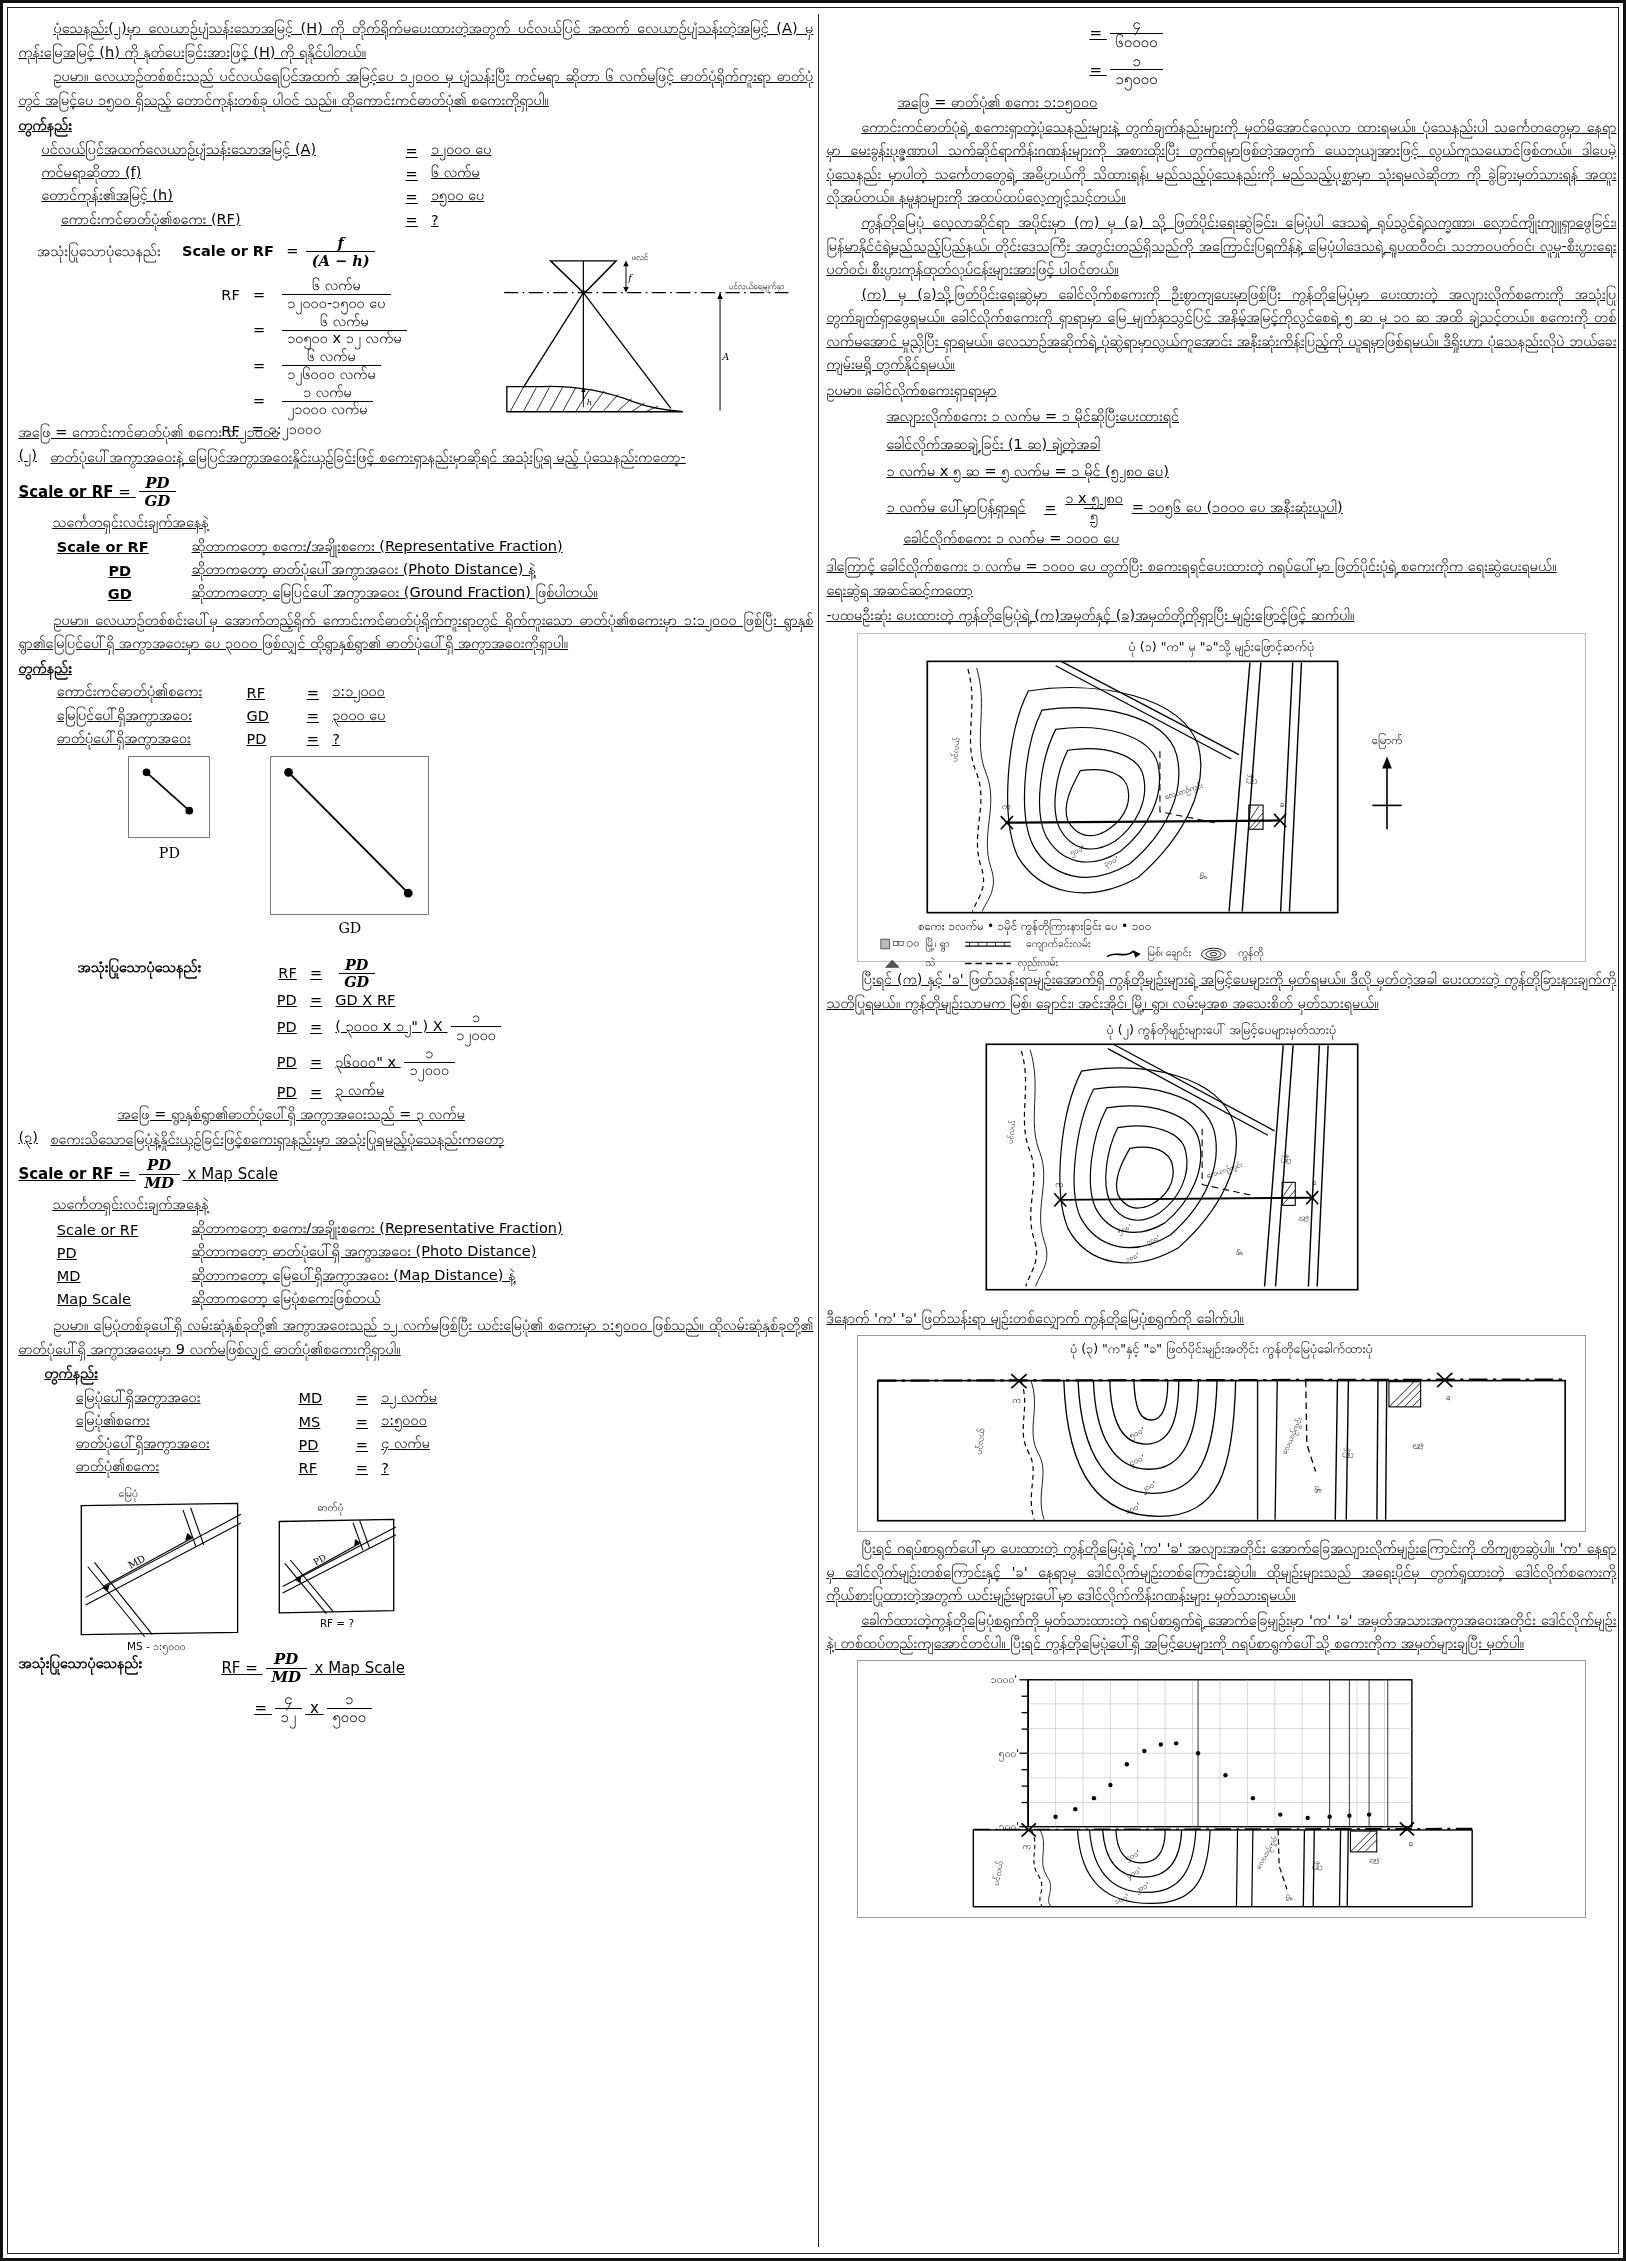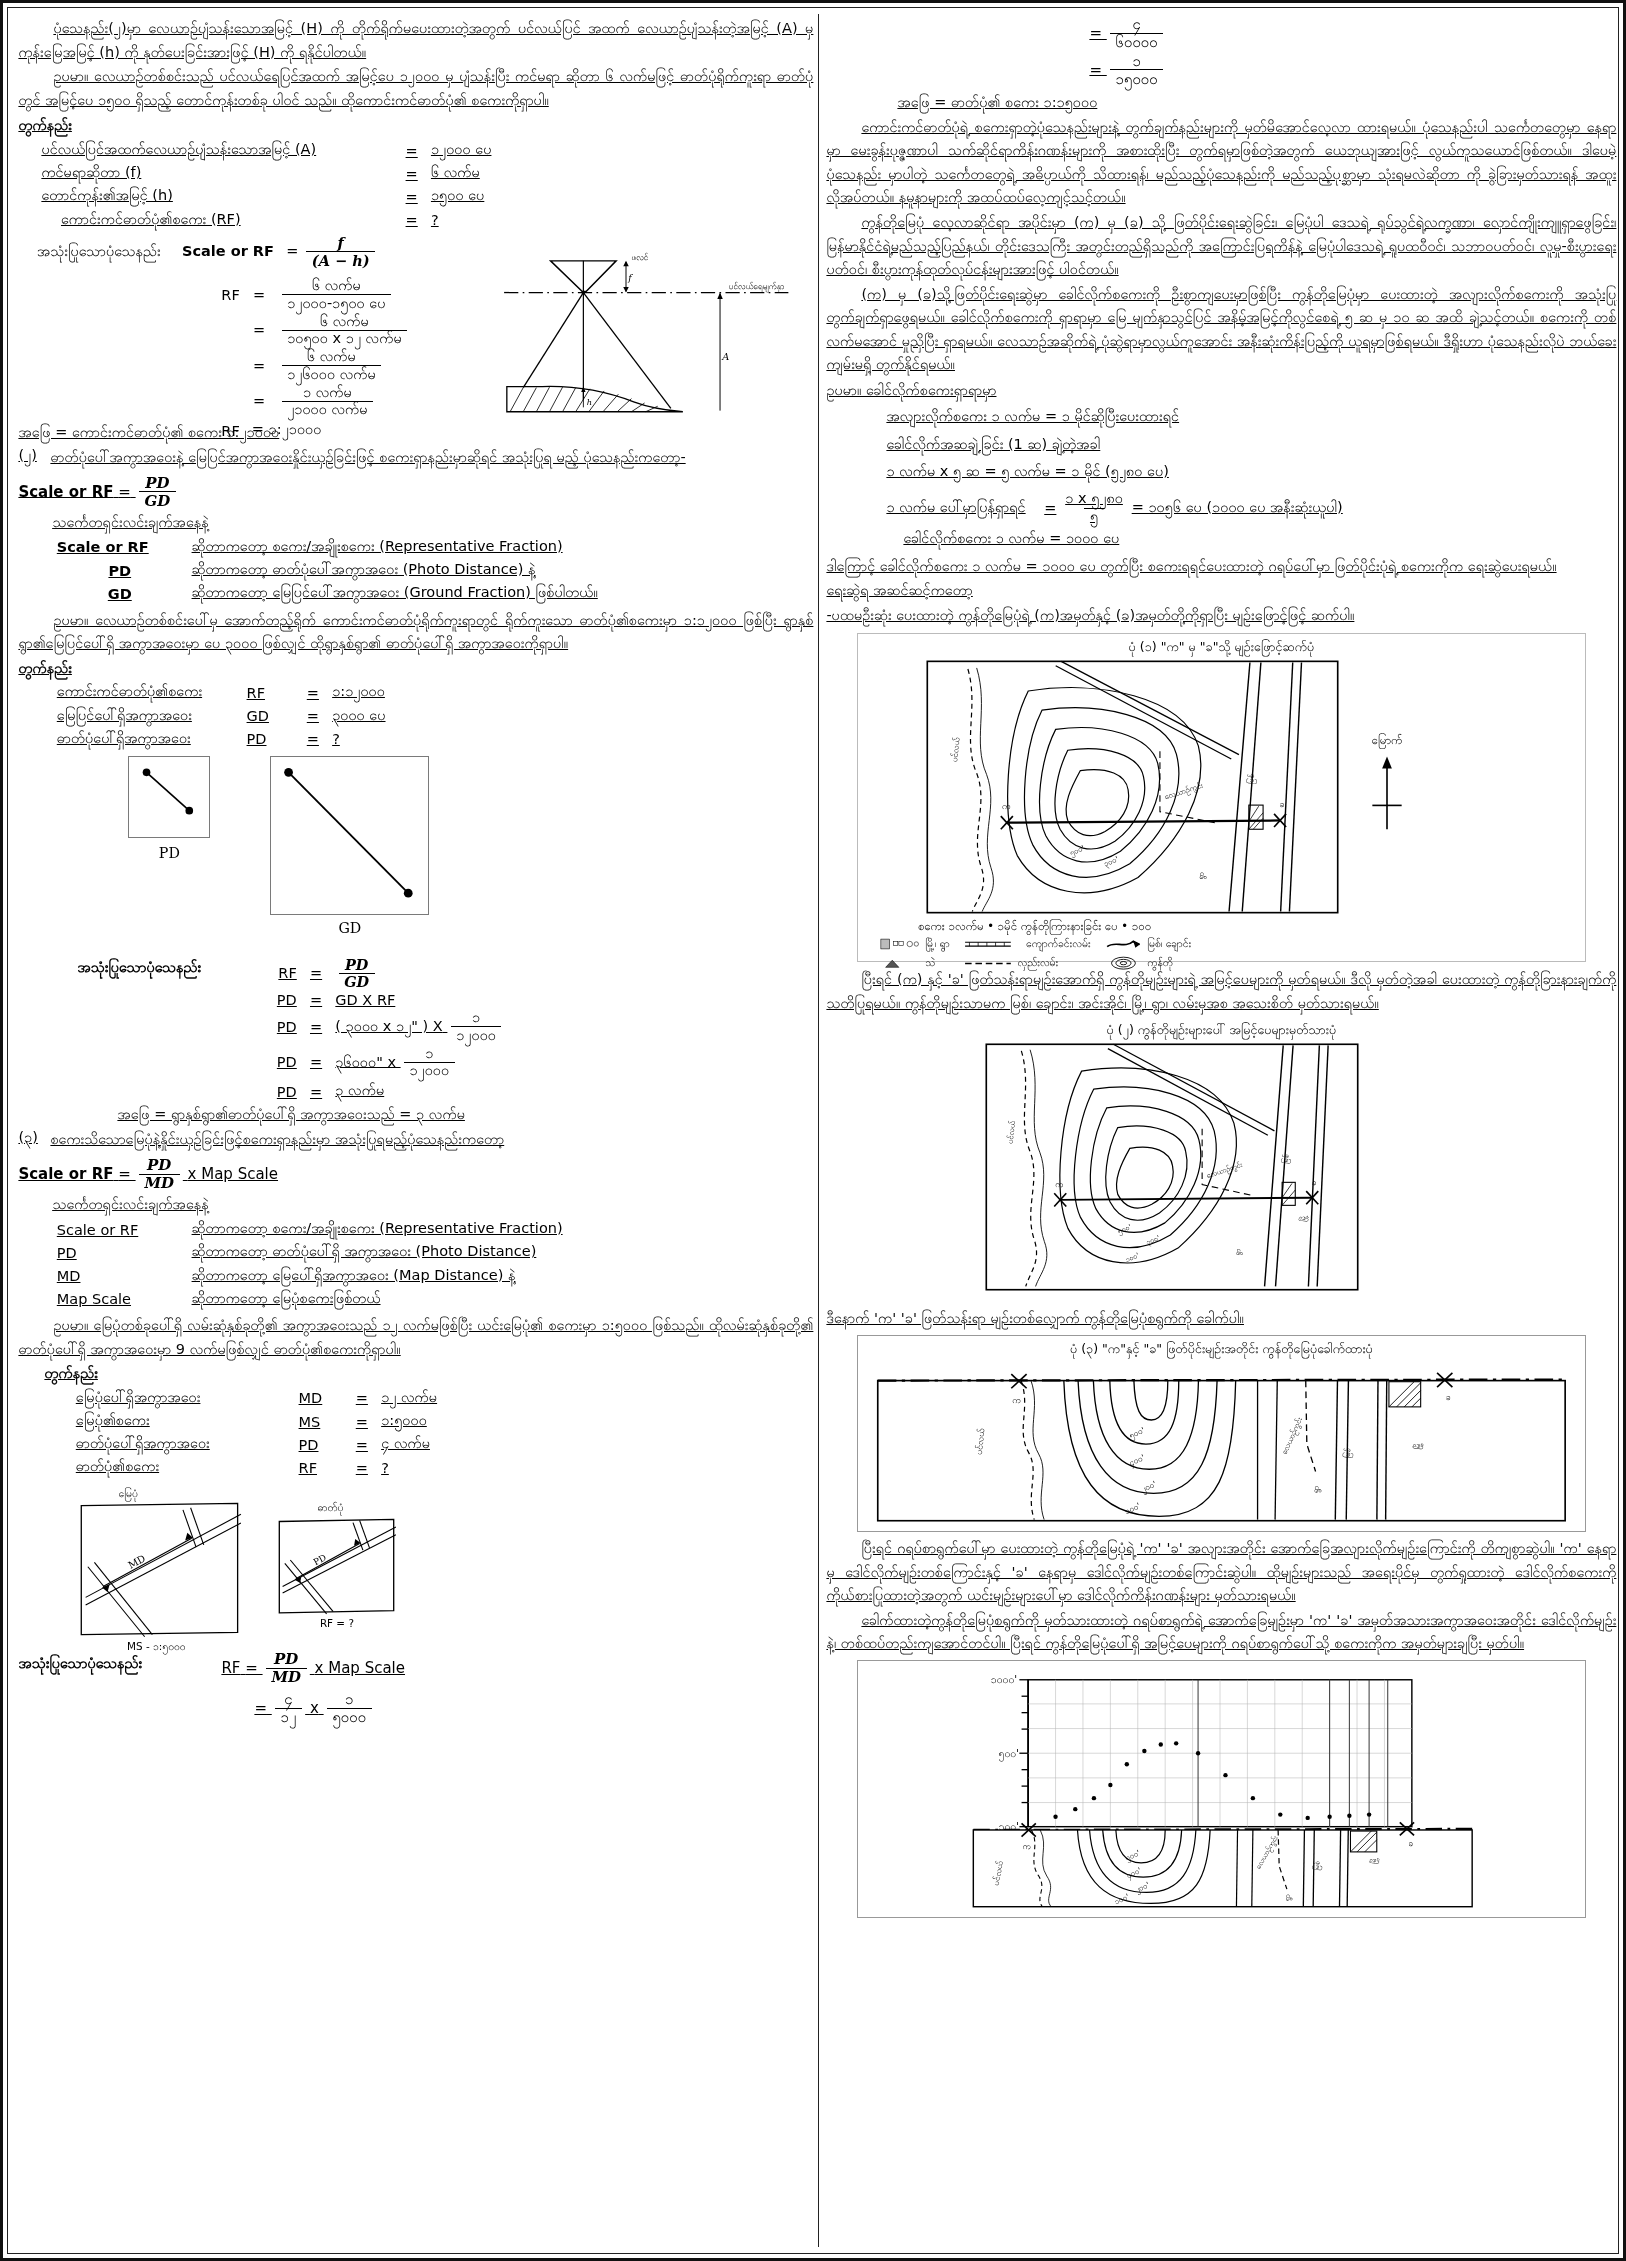--- a/index.html
+++ b/index.html
@@ -614,21 +614,21 @@
             </svg>
             <span>ကျောက်ခင်းလမ်း</span>
           </div>
           <div style="display:flex;align-items:center;gap:4.4px">
             <svg width="49" height="11" viewBox="0 0 90 20">
               <line x1="2" y1="10" x2="86" y2="10" stroke="#000" stroke-width="2.4" stroke-dasharray="12,7"></line>
             </svg>
             <span>လှည်းလမ်း</span>
           </div>
         </div>
-        <div style="display:flex;flex-direction:column;gap:4.4px">
+        <div style="display:flex;gap:4.4px">
           <div style="display:flex;align-items:center;gap:4.4px">
             <svg width="38" height="12" viewBox="0 0 70 22">
               <path d="M4,16 C18,4 36,20 52,6 L64,12" fill="none" stroke="#000" stroke-width="3"></path>
               <polygon points="64,12 52,6 56,18" fill="#000"></polygon>
             </svg>
             <span>မြစ်၊ ချောင်း</span>
           </div>
           <div style="display:flex;align-items:center;gap:4.4px">
             <svg width="38" height="14.3" viewBox="0 0 70 26">
               <ellipse cx="34" cy="13" rx="22" ry="11" fill="none" stroke="#000" stroke-width="1.6"></ellipse>

